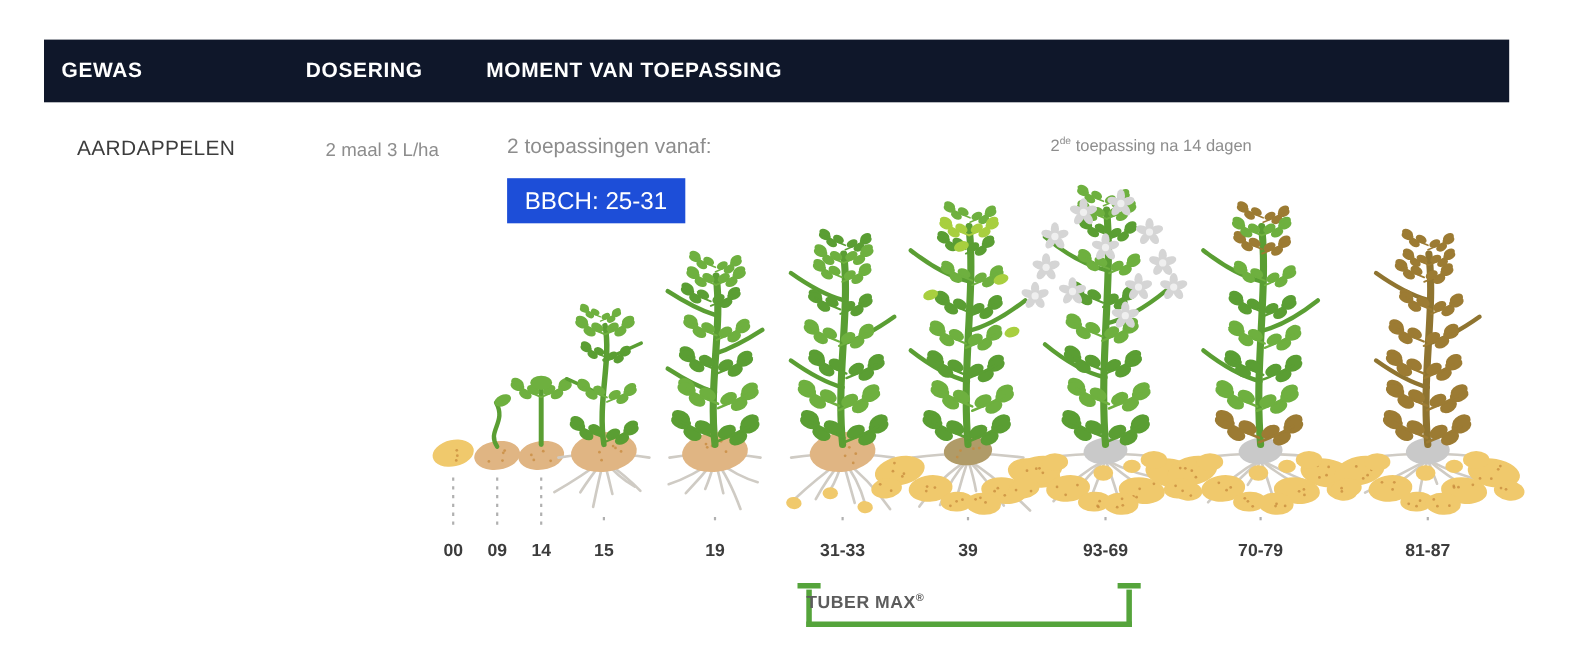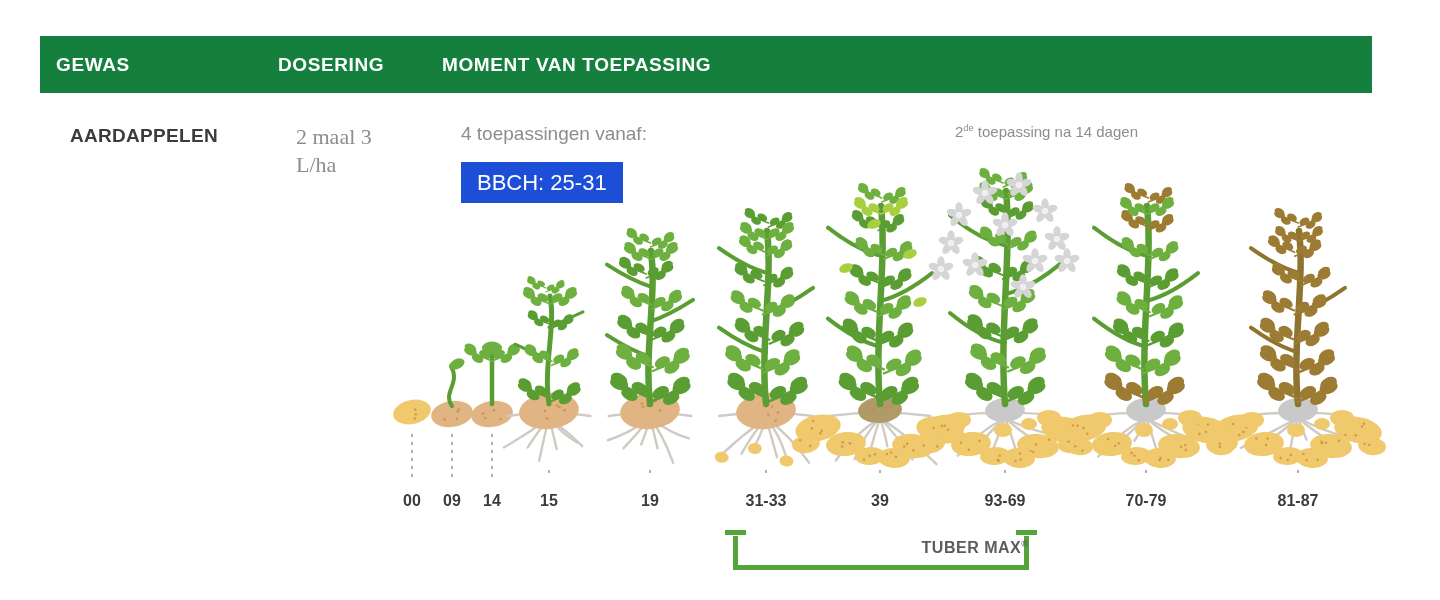--- a/index.html
+++ b/index.html
@@ -16,53 +16,52 @@
     color: #3a3a3a;
   }
 
   
   #header-bar {
     position: absolute;
     left: 40px;
     top: 36px;
     width: 1332px;
     height: 57px;
-    background: #15803d;
+    background: #0f172a;
   }
   .header-cell {
     position: absolute;
     top: 18px;
     color: #ffffff;
     font-weight: bold;
     font-size: 19px;
     letter-spacing: 0.6px;
   }
   #header-gewas   { left: 16px; }
   #header-dosering{ left: 238px; }
   #header-moment  { left: 402px; }
 
   
   #crop-name {
     position: absolute;
     left: 70px;
     top: 125px;
-    font-weight: bold;
+    font-weight: normal;
     font-size: 19px;
     color: #3c3c3c;
     letter-spacing: 0.3px;
   }
   #dose-value {
     position: absolute;
     left: 296px;
     top: 123px;
     width: 110px;
-    font-size: 22px;
+    font-size: 17px;
     color: #8d8d8d;
     line-height: 28px;
-    font-family: Liberation Serif, serif;
   }
   #applications-label {
     position: absolute;
     left: 461px;
     top: 123px;
     font-size: 19px;
     color: #8d8d8d;
     white-space: nowrap;
   }
   #bbch-badge {
@@ -144,40 +143,40 @@
     bottom: 0;
     width: 296px;
     height: 5px;
     background: #55a43b;
   }
   #product-name {
     position: absolute;
     left: 733px;
     top: 538px;
     width: 296px;
-    text-align: right;
+    text-align: left;
     font-size: 16px;
     font-weight: bold;
     color: #5c5c5c;
     letter-spacing: 0.5px;
   }
   #product-name sup { font-size: 0.62em; vertical-align: super; }
 </style>
 </head>
 <body>
 
 <div id="header-bar">
   <div class="header-cell" id="header-gewas">GEWAS</div>
   <div class="header-cell" id="header-dosering">DOSERING</div>
   <div class="header-cell" id="header-moment">MOMENT VAN TOEPASSING</div>
 </div>
 
 <div id="crop-name">AARDAPPELEN</div>
 <div id="dose-value">2 maal 3 L/ha</div>
-<div id="applications-label">4 toepassingen vanaf:</div>
+<div id="applications-label">2 toepassingen vanaf:</div>
 <div id="bbch-badge">BBCH: 25-31</div>
 <div id="second-application"><span>2</span><sup>de</sup><span> toepassing na 14 dagen</span></div>
 
 <svg id="stage-strip" viewBox="0 0 1440 600" xmlns="http://www.w3.org/2000/svg">
   <defs>
 
     <g id="leaflet">
       <ellipse cx="0" cy="0" rx="11" ry="7"></ellipse>
     </g>
   </defs>

